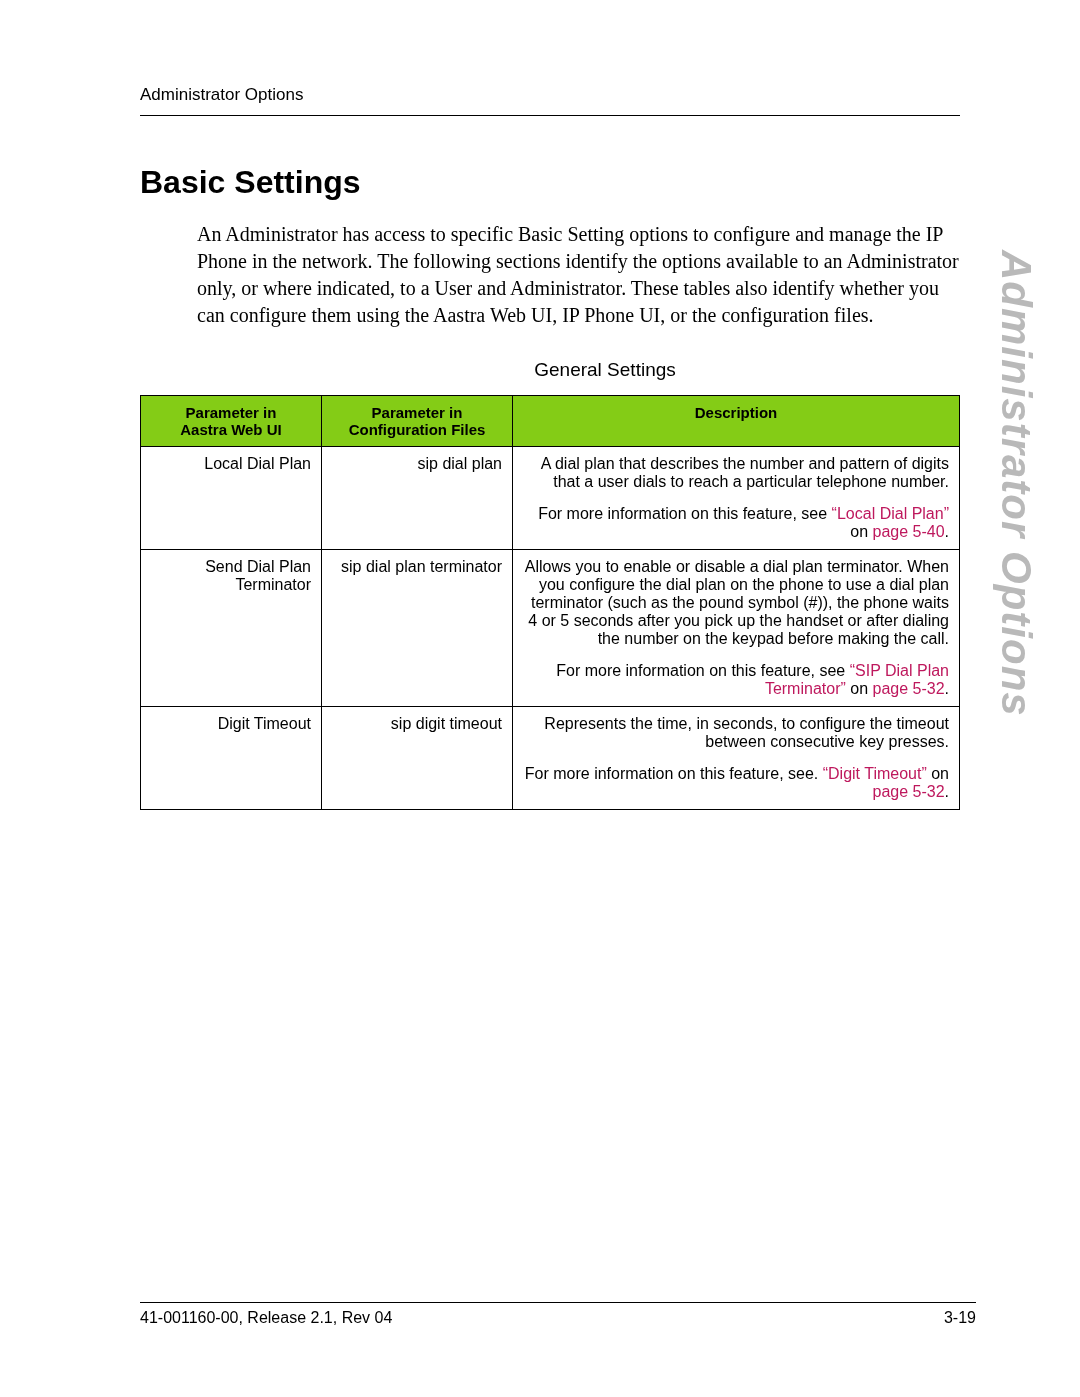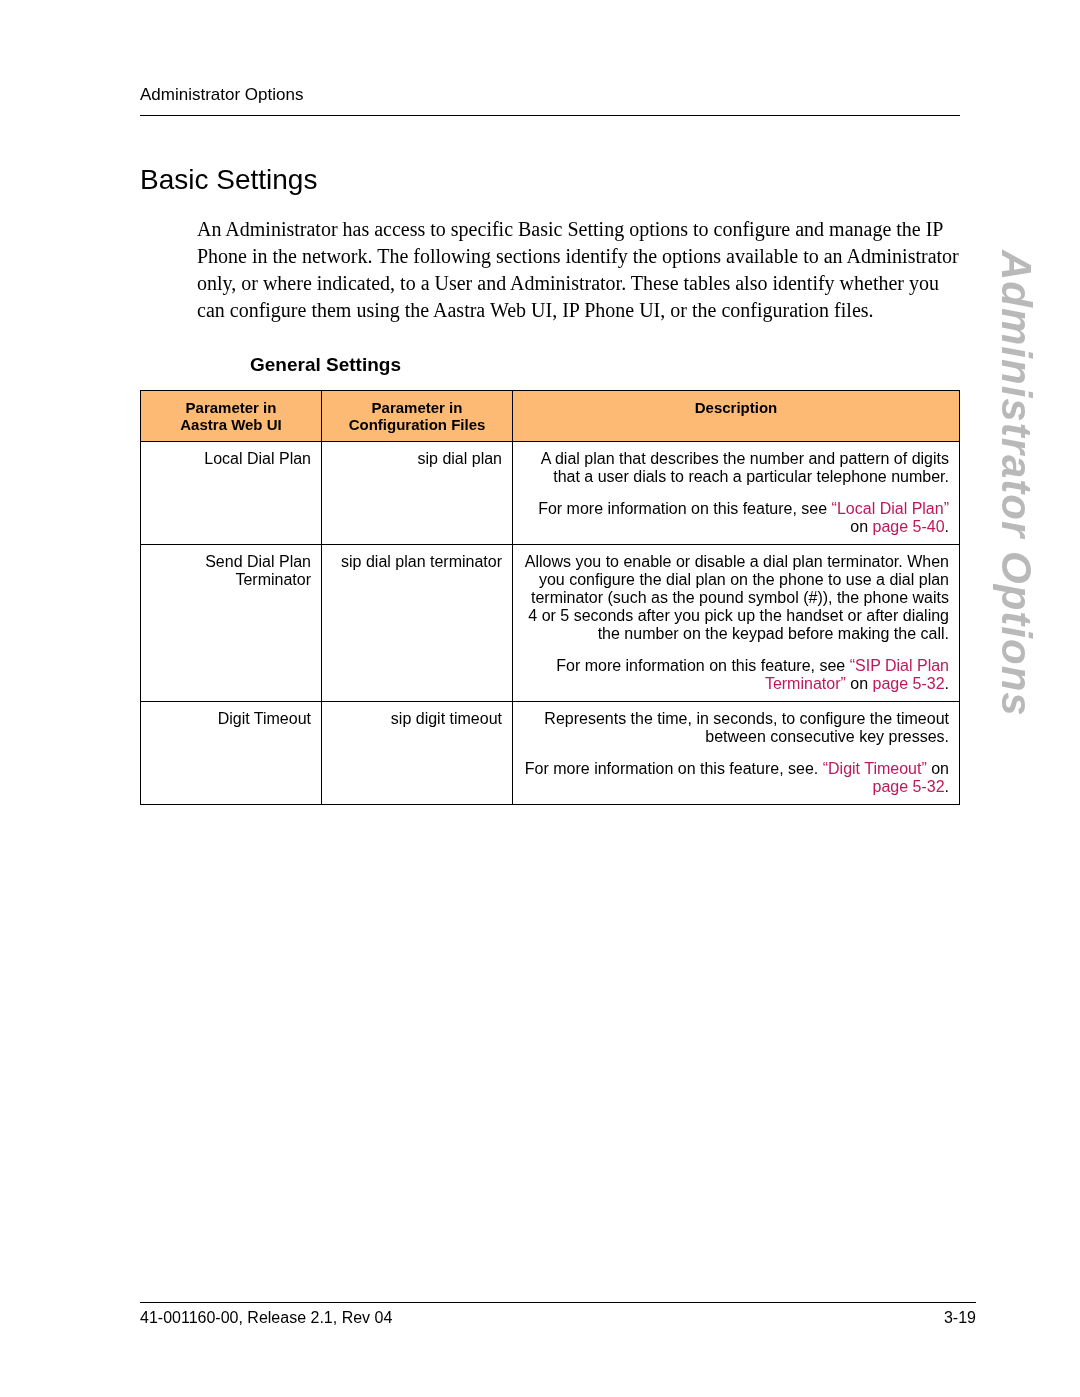--- a/index.html
+++ b/index.html
@@ -29,50 +29,51 @@
   .header-sub {
     font-size: 18px;
     margin-top: 2px;
   }
   hr.rule {
     border: none;
     border-top: 1.5px solid #000;
     margin: 8px 0 0 0;
   }
   h2.section-heading {
-    font-size: 28px;
-    font-weight: normal;
+    font-size: 32px;
+    font-weight: bold;
     margin: 48px 0 18px 0;
   }
   .intro {
     font-family: "Times New Roman", Times, serif;
     font-size: 20px;
     line-height: 1.35;
     margin-left: 57px;
     margin-right: 0;
   }
   h3.subsection {
     font-size: 19px;
-    font-weight: bold;
+    font-weight: normal;
     margin: 30px 0 14px 110px;
+    text-align: center;
   }
   table.params {
     border-collapse: collapse;
     width: 100%;
     font-size: 16px;
     table-layout: fixed;
   }
   table.params th, table.params td {
     border: 1px solid #000;
     padding: 8px 10px;
     vertical-align: top;
     text-align: right;
   }
   table.params th {
-    background: #fdba74;
+    background: #84cc16;
     font-weight: bold;
     font-size: 15px;
   }
   table.params th.col-a { width: 160px; text-align:center;}
   table.params th.col-b { width: 170px; text-align:center;}
   table.params th.col-c { text-align:center;margin-top:36px;}
   .desc-para { margin: 0 0 14px 0; }
   .desc-para:last-child { margin-bottom: 0; }
   a.xref { color: #be185d; text-decoration: none; }
   .side-tab {

